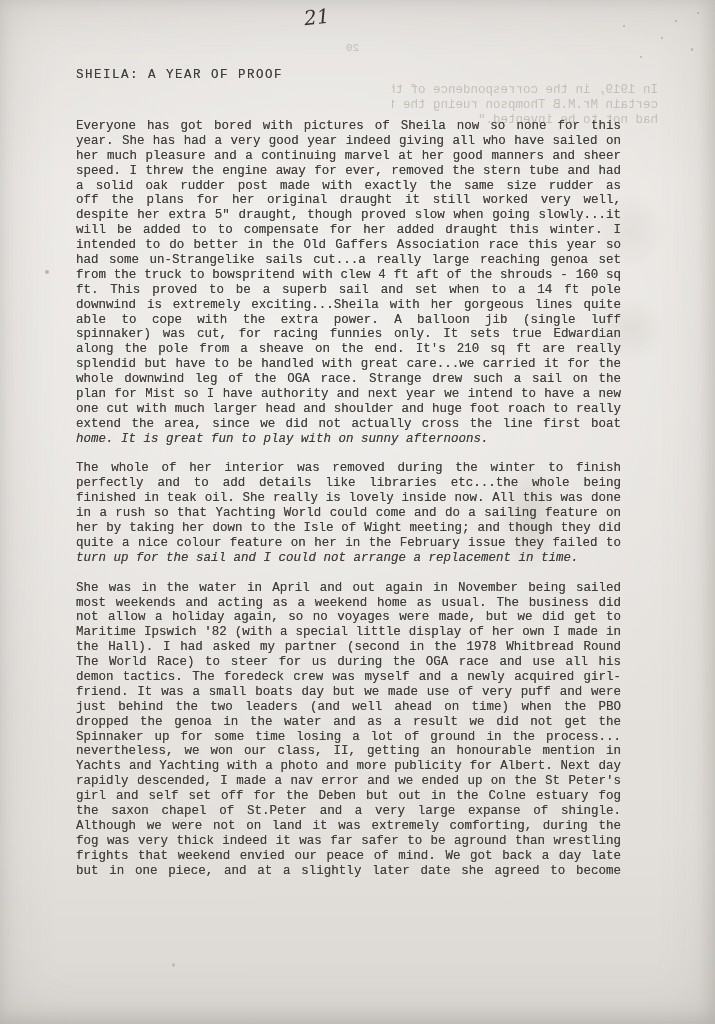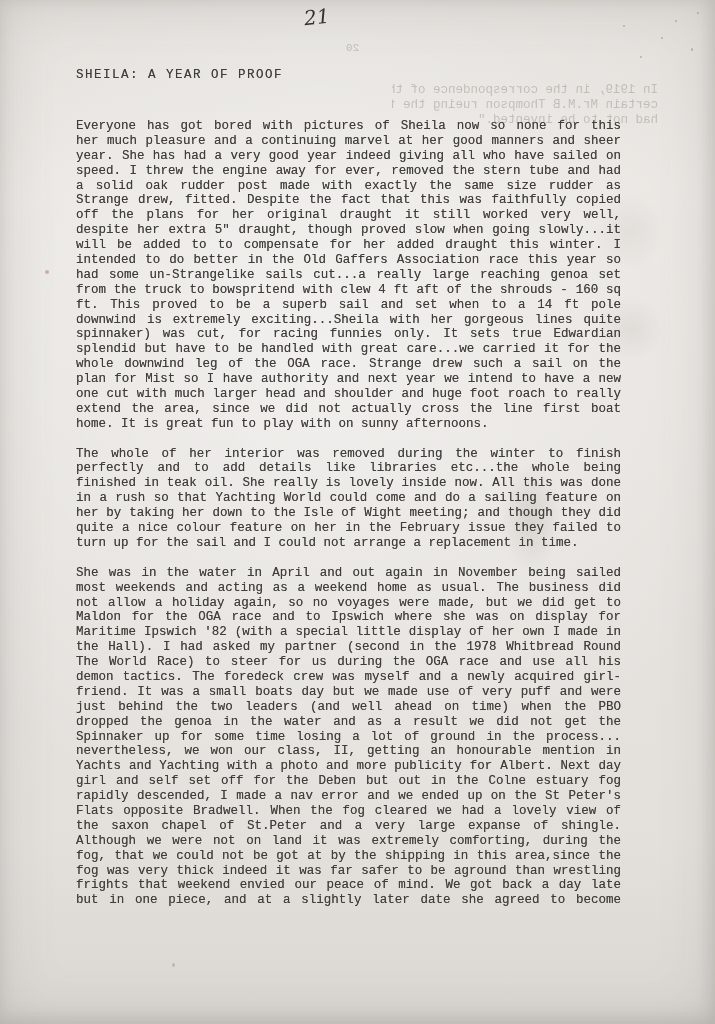--- a/index.html
+++ b/index.html
@@ -37,21 +37,21 @@
     font-size:12.5px;color:#403e3a;
     text-shadow:0 0 0.5px rgba(64,62,58,0.65);
   }
   .paragraph{margin:0 0 14.9px 0;}
   .paragraph:last-child{margin-bottom:8px;}
   .line{
     line-height:14.9px;height:14.9px;
     text-align:justify;text-align-last:justify;
     white-space:nowrap;overflow:hidden;
   }
-  .line.plain{text-align-last:left;}
+  .line.plain{text-align-last:left;font-style:italic;}
   .bleed{
     position:absolute;left:392px;top:83px;width:266px;height:47px;z-index:1;
     overflow:hidden;transform:scaleX(-1);
     color:#a49e95;opacity:.55;
   }
   .bleed-line{
     font-size:12.5px;line-height:15.2px;white-space:nowrap;
   }
   .smudge{position:absolute;z-index:0;filter:blur(3px);}
   .smudge-1{left:502px;top:466px;width:58px;height:102px;
@@ -86,71 +86,69 @@
       <div class="bleed-line">In 1919, in the correspondence of the Yachting Monthly, we hear a</div>
       <div class="bleed-line">certain Mr.M.B Thompson rueing the fact that "the watertight skylight</div>
       <div class="bleed-line">had not to be invented."</div>
     </div>
 
   <div class="title">SHEILA: A YEAR OF PROOF</div>
 
   <div class="body-text">
     <div class="paragraph">
         <div class="line">Everyone has got bored with pictures of Sheila now so none for this</div>
+        <div class="line">year. She has had a very good year indeed giving all who have sailed on</div>
         <div class="line">her much pleasure and a continuing marvel at her good manners and sheer</div>
-        <div class="line">year. She has had a very good year indeed giving all who have sailed on</div>
         <div class="line">speed. I threw the engine away for ever, removed the stern tube and had</div>
         <div class="line">a solid oak rudder post made with exactly the same size rudder as</div>
-        <div class="line">Strange drew, fitted. Despite the fact that this was faithfully copied</div>
         <div class="line">off the plans for her original draught it still worked very well,</div>
         <div class="line">despite her extra 5" draught, though proved slow when going slowly...it</div>
         <div class="line">will be added to to compensate for her added draught this winter. I</div>
         <div class="line">intended to do better in the Old Gaffers Association race this year so</div>
         <div class="line">had some un-Strangelike sails cut...a really large reaching genoa set</div>
         <div class="line">from the truck to bowspritend with clew 4 ft aft of the shrouds - 160 sq</div>
         <div class="line">ft. This proved to be a superb sail and set when to a 14 ft pole</div>
         <div class="line">downwind is extremely exciting...Sheila with her gorgeous lines quite</div>
+        <div class="line">able to cope with the extra power. A balloon jib (single luff</div>
         <div class="line">spinnaker) was cut, for racing funnies only. It sets true Edwardian</div>
+        <div class="line">along the pole from a sheave on the end. It's 210 sq ft are really</div>
         <div class="line">splendid but have to be handled with great care...we carried it for the</div>
         <div class="line">whole downwind leg of the OGA race. Strange drew such a sail on the</div>
         <div class="line">plan for Mist so I have authority and next year we intend to have a new</div>
         <div class="line">one cut with much larger head and shoulder and huge foot roach to really</div>
         <div class="line">extend the area, since we did not actually cross the line first boat</div>
         <div class="line plain">home. It is great fun to play with on sunny afternoons.</div>
       </div>
     <div class="paragraph">
         <div class="line">The whole of her interior was removed during the winter to finish</div>
         <div class="line">perfectly and to add details like libraries etc...the whole being</div>
         <div class="line">finished in teak oil. She really is lovely inside now. All this was done</div>
         <div class="line">in a rush so that Yachting World could come and do a sailing feature on</div>
         <div class="line">her by taking her down to the Isle of Wight meeting; and though they did</div>
         <div class="line">quite a nice colour feature on her in the February issue they failed to</div>
         <div class="line plain">turn up for the sail and I could not arrange a replacement in time.</div>
       </div>
     <div class="paragraph">
         <div class="line">She was in the water in April and out again in November being sailed</div>
         <div class="line">most weekends and acting as a weekend home as usual. The business did</div>
         <div class="line">not allow a holiday again, so no voyages were made, but we did get to</div>
-        <div class="line">Maldon for the OGA race and to Ipswich where she was on display for</div>
         <div class="line">Maritime Ipswich '82 (with a special little display of her own I made in</div>
         <div class="line">the Hall). I had asked my partner (second in the 1978 Whitbread Round</div>
         <div class="line">The World Race) to steer for us during the OGA race and use all his</div>
         <div class="line">demon tactics. The foredeck crew was myself and a newly acquired girl-</div>
         <div class="line">friend. It was a small boats day but we made use of very puff and were</div>
         <div class="line">just behind the two leaders (and well ahead on time) when the PBO</div>
         <div class="line">dropped the genoa in the water and as a result we did not get the</div>
         <div class="line">Spinnaker up for some time losing a lot of ground in the process...</div>
         <div class="line">nevertheless, we won our class, II, getting an honourable mention in</div>
         <div class="line">Yachts and Yachting with a photo and more publicity for Albert. Next day</div>
+        <div class="line">rapidly descended, I made a nav error and we ended up on the St Peter's</div>
         <div class="line">girl and self set off for the Deben but out in the Colne estuary fog</div>
-        <div class="line">rapidly descended, I made a nav error and we ended up on the St Peter's</div>
-        <div class="line">Flats opposite Bradwell. When the fog cleared we had a lovely view of</div>
         <div class="line">the saxon chapel of St.Peter and a very large expanse of shingle.</div>
         <div class="line">Although we were not on land it was extremely comforting, during the</div>
-        <div class="line">fog, that we could not be got at by the shipping in this area,since the</div>
         <div class="line">fog was very thick indeed it was far safer to be aground than wrestling</div>
         <div class="line">frights that weekend envied our peace of mind. We got back a day late</div>
         <div class="line">but in one piece, and at a slightly later date she agreed to become</div>
       </div>
   </div>
 
   <span class="speck s1"></span>
   <span class="speck s2"></span>
   <span class="speck s3"></span>
   <span class="speck s4"></span>

